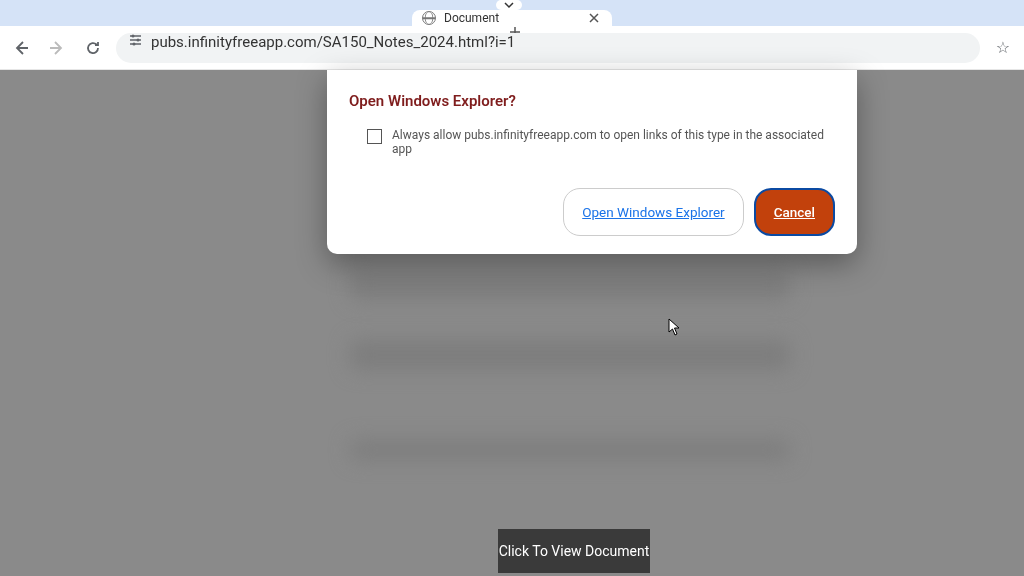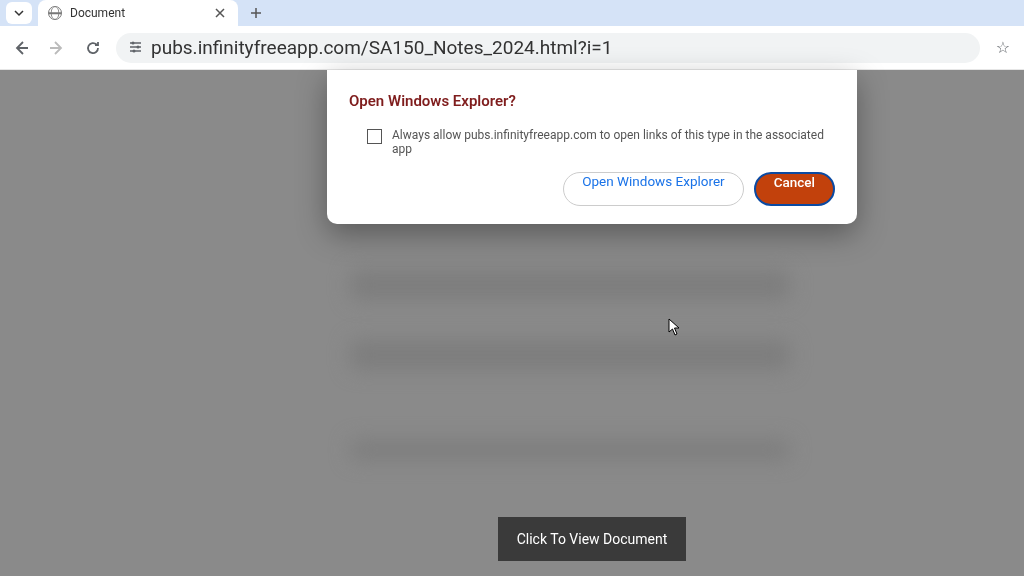--- a/index.html
+++ b/index.html
@@ -5,20 +5,21 @@
     * { box-sizing: border-box; margin: 0; padding: 0; }
     body {
       font-family: -apple-system, BlinkMacSystemFont, "Segoe UI", Roboto, sans-serif;
       width: 1024px; height: 576px; overflow: hidden;
       background: #d5e3f7;
       position: relative;
     }
     .tabbar {
       height: 26px; background: #d5e3f7; display: flex; align-items: center;
       padding: 0 6px;
+      flex-direction: column;
     }
     .tab-dropdown {
       width: 26px; height: 22px; border-radius: 6px; background: #fff;
       display: flex; align-items: center; justify-content: center; margin-right: 6px;
       font-size: 12px; color: #333;
     }
     .tab {
       height: 26px; background: #fff; border-radius: 8px 8px 0 0;
       display: flex; align-items: center; padding: 0 10px; gap: 8px; min-width: 200px;
       position: relative;
@@ -49,63 +50,63 @@
       height: 44px; background: #fff; display: flex; align-items: center; padding: 0 8px;
       gap: 10px; border-bottom: 1px solid #e6e6e6;
     }
     .nav-btn {
       width: 26px; height: 26px; display: flex; align-items: center; justify-content: center;
       color: #5f6368; cursor: pointer;
     }
     .nav-btn.disabled { color: #bbb; }
     .addr {
       flex: 1; height: 30px; background: #f1f3f4; border-radius: 15px;
-      display: flex; align-items: center; padding: 0 12px; gap: 8px; font-size: 19px; color: #333;
+      display: flex; padding: 0 12px; gap: 8px; font-size: 15px; color: #333;
     }
     .site-tuner { font-size: 13px; color: #5f6368; }
     .star { color: #5f6368; font-size: 16px; }
     .content {
       position: absolute; top: 70px; left: 0; right: 0; bottom: 0; background: #8a8a8a;
     }
     .blur1 {
       position: absolute; left: 350px; top: 200px; width: 440px; height: 30px;
       background: #7d7d7d; filter: blur(10px); border-radius: 8px;
     }
     .blur2 {
       position: absolute; left: 350px; top: 270px; width: 440px; height: 30px;
       background: #7d7d7d; filter: blur(10px); border-radius: 8px;
     }
     .blur3 {
       position: absolute; left: 350px; top: 370px; width: 440px; height: 20px;
       background: #7d7d7d; filter: blur(10px); border-radius: 8px;
     }
     .doc-button {
-      position: absolute; left: 498px; top: 447px; width: 188px; height: 44px;
+      position: absolute; left: 498px; top: 459px; width: 152px; height: 44px;
       background: #3a3a3a; color: #fff; font-size: 14px; display: flex;
       align-items: center; justify-content: center; cursor: pointer;
     }
     .dialog {
       position: absolute; left: 327px; top: 70px; width: 530px; background: #fff;
       border-radius: 0 0 10px 10px; padding: 22px 22px 18px 22px;
       box-shadow: 0 10px 30px rgba(0,0,0,0.35);
     }
     .dialog-title { font-size: 15px; font-weight: 600; color: #7f1d1d; margin-bottom: 18px; }
     .dialog-msg { font-size: 12.5px; color: #444; margin-bottom: 14px; padding-left: 18px; }
     .dialog-check {
       display: flex; align-items: flex-start; gap: 10px; padding-left: 18px;
-      font-size: 12px; color: #555; margin-bottom: 16px;
+      font-size: 12px; color: #555; margin-bottom: 32px;
     }
     .checkbox {
       width: 15px; height: 15px; border: 1.5px solid #555; flex-shrink: 0; margin-top: 1px;
       cursor: pointer;
     }
     .dialog-actions { display: flex; justify-content: flex-end; gap: 10px; }
     .btn {
-      height: 34px; padding: 0 18px; border-radius: 17px; font-size: 13.5px;
-      display: flex; align-items: flex-start; cursor: pointer;
+      height: 48px; padding: 0 18px; border-radius: 17px; font-size: 13.5px;
+      display: flex; align-items: center; cursor: pointer; text-decoration: underline;
     }
     .btn-outline { background: #fff; border: 1px solid #ccc; color: #1a73e8; }
     .btn-primary { background: #c2410c; color: #fff; border: 2px solid #0b4aa2; font-weight: 500; }
     .cursor {
       position: absolute; left: 668px; top: 318px; color: #fff;
       font-size: 16px;
     }
   </style>
 </head>
 <body>

